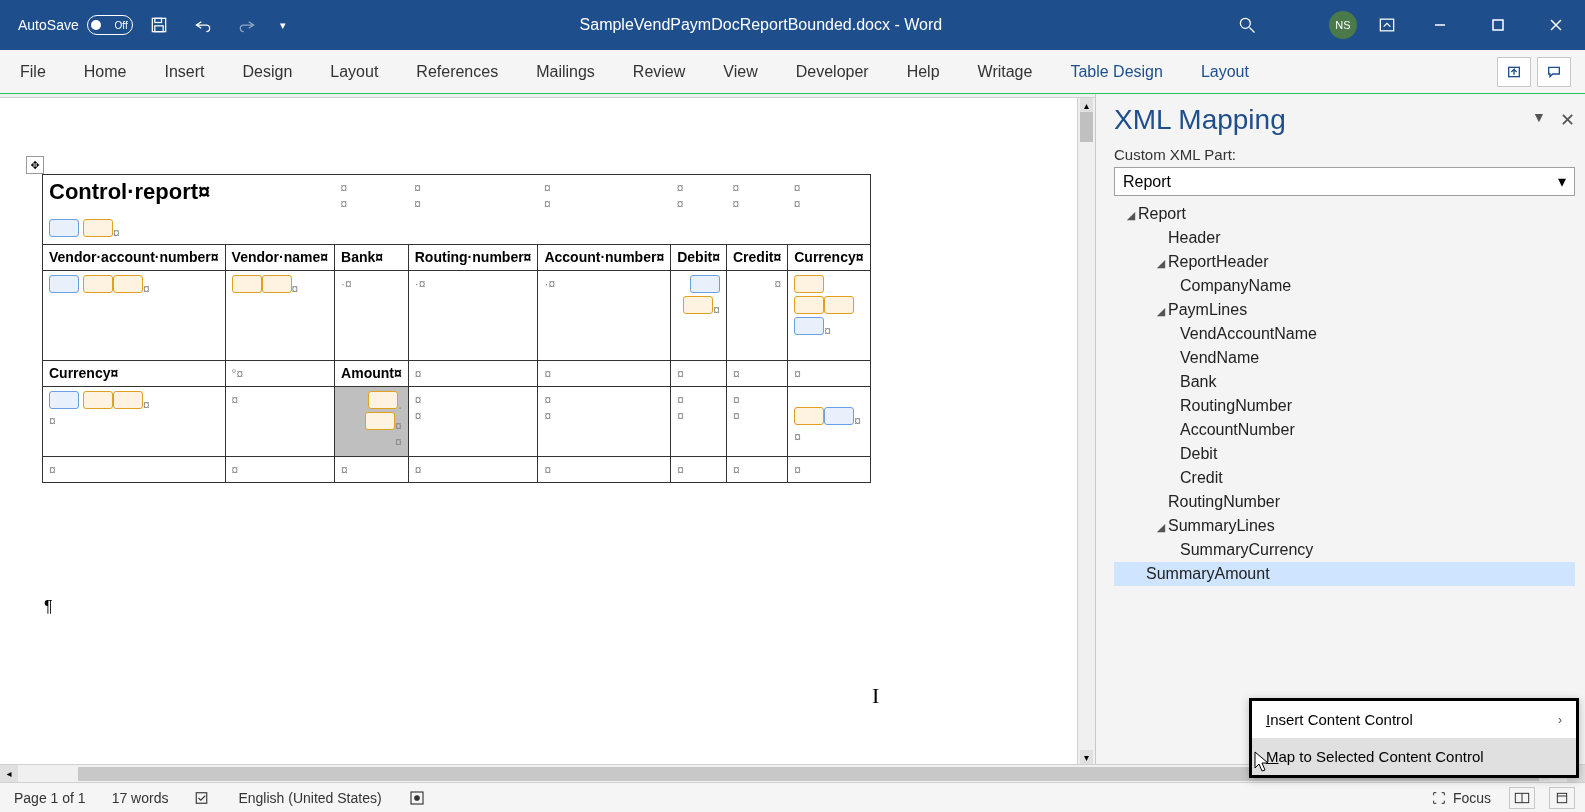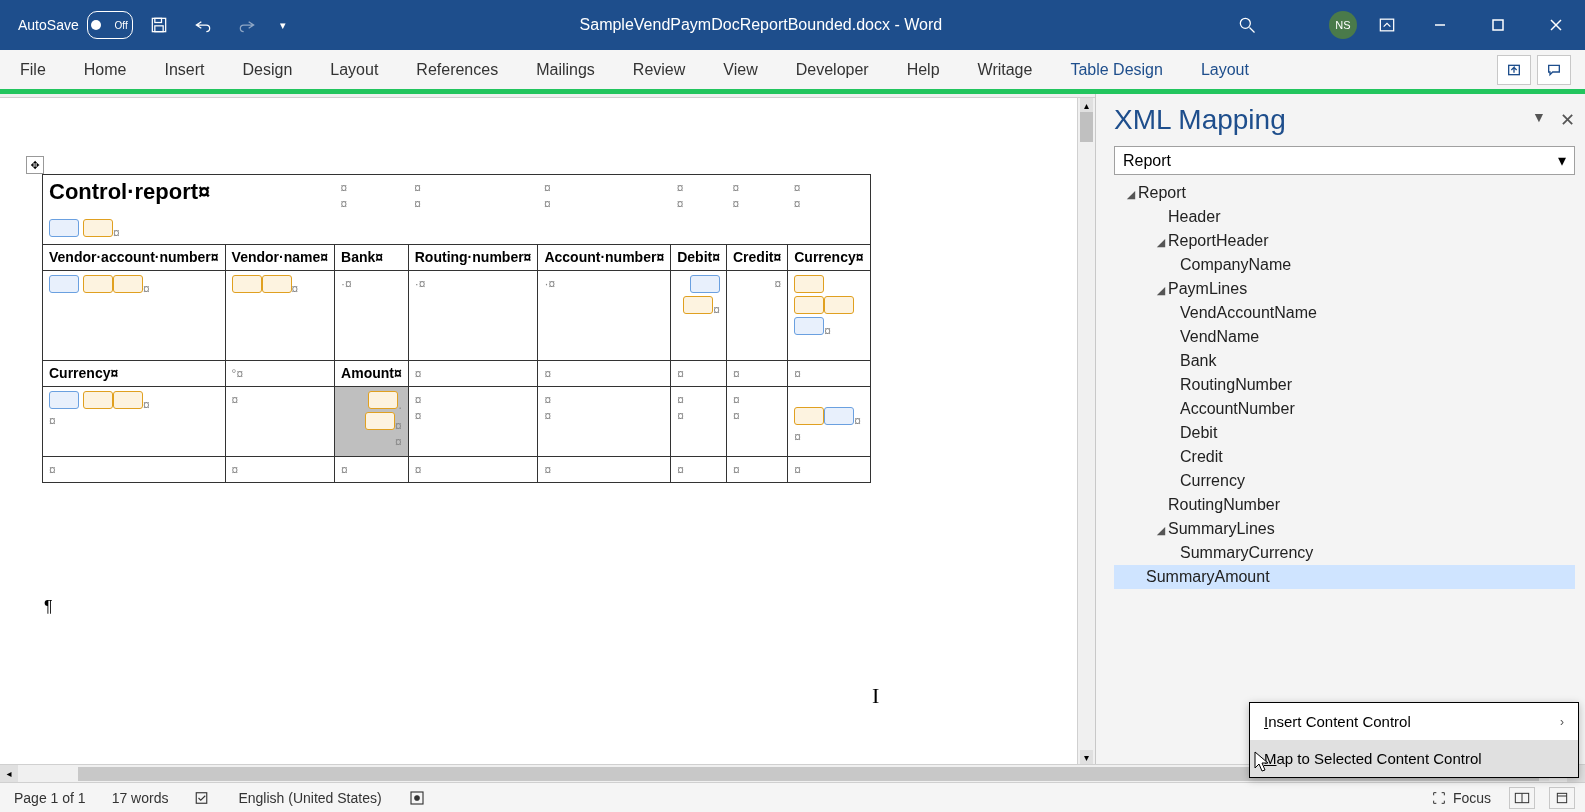--- a/index.html
+++ b/index.html
@@ -1,31 +1,31 @@
 <!DOCTYPE html>
 <html><head>
 <meta charset="utf-8">
 <style>
 * { margin: 0; padding: 0; box-sizing: border-box; font-family: "Segoe UI", Arial, sans-serif; }
 body { width: 1585px; height: 812px; background: #fff; overflow: hidden; position: relative; }
 
 
 .titlebar { height: 50px; background: #1e4e8c; display: flex; align-items: center; color: #fff; font-size: 14px; padding: 0 6px; }
 .autosave-area { display: flex; align-items: center; gap: 8px; padding-left: 12px; }
-.autosave-toggle { width: 46px; height: 28px; border: 1.5px solid #fff; border-radius: 10px; display: flex; align-items: center; justify-content: flex-end; padding-right: 4px; font-size: 10px; position: relative; }
+.autosave-toggle { width: 46px; height: 20px; border: 1.5px solid #fff; border-radius: 10px; display: flex; align-items: center; justify-content: flex-end; padding-right: 4px; font-size: 10px; position: relative; }
 .autosave-toggle::before { content: ""; width: 10px; height: 10px; border-radius: 50%; background: #fff; position: absolute; left: 3px; }
 .tb-icon { width: 36px; height: 36px; display: flex; align-items: center; justify-content: center; cursor: pointer; }
 .tb-icon svg { width: 20px; height: 20px; stroke: #fff; fill: none; stroke-width: 1.5; }
 .title-center { flex: 1; text-align: center; font-size: 16px; }
 .tb-right { display: flex; align-items: center; gap: 12px; }
 .avatar { width: 28px; height: 28px; border-radius: 50%; background: #4a7a4a; display: flex; align-items: center; justify-content: center; font-size: 11px; color: #fff; }
 .win-btn { width: 46px; height: 32px; display: flex; align-items: center; justify-content: center; cursor: pointer; }
 
 
-.ribbon { height: 44px; background: #f5f5f5; border-bottom: 5px solid #22c55e; display: flex; align-items: center; padding: 0 14px; gap: 26px; font-size: 16px; }
+.ribbon { height: 44px; background: #f5f5f5; border-bottom: 1px solid #22c55e; display: flex; align-items: center; padding: 0 14px; gap: 26px; font-size: 16px; }
 .ribbon-tab { padding: 10px 6px; cursor: pointer; color: #333; }
 .ribbon-tab.context { color: #1e4e8c; }
 .ribbon-right { margin-left: auto; display: flex; gap: 6px; }
 .ribbon-iconbtn { width: 34px; height: 30px; border: 1px solid #c8c8c8; display: flex; align-items: center; justify-content: center; background: #fff; }
 
 
 .workspace { display: flex; height: calc(812px - 50px - 44px - 30px); }
 .doc-area { flex: 1; position: relative; background: #fff; display: flex; flex-direction: column; }
 .doc-ruler-h { height: 4px; background: #f0f0f0; border-bottom: 1px solid #d0d0d0; }
 .doc-scroll-wrap { flex: 1; position: relative; overflow: hidden; padding: 10px 20px 10px 8px; }
@@ -56,21 +56,21 @@
 .pane-hicons span { cursor: pointer; font-size: 14px; color: #555; }
 .pane-label { font-size: 15px; color: #333; margin-bottom: 4px; }
 .pane-select { width: 100%; border: 1px solid #a0a0a0; background: #fff; font-size: 16px; padding: 4px 8px; display:flex; justify-content:space-between; align-items:center; margin-bottom: 6px; cursor:pointer; }
 .tree { font-size: 16px; color: #222; overflow-y: auto; flex: 1; position: relative; }
 .tree-node { padding: 3px 0 3px 0; cursor: default; white-space: nowrap; }
 .tree-caret { display: inline-block; width: 14px; text-align: center; font-size: 11px; color: #555; }
 .tree-indent-1 { padding-left: 10px; }
 .tree-indent-2 { padding-left: 40px; }
 .tree-indent-3 { padding-left: 66px; }
 .tree-node.selected { background: #cfe4ff; padding-left: 32px; }
-.context-menu { position: absolute; right: 6px; bottom: 34px; width: 330px; background: #fff; border: 1px solid #000000; box-shadow: 0 2px 8px rgba(0,0,0,0.25); font-size: 15px; z-index: 10; }
+.context-menu { position: absolute; right: 6px; bottom: 34px; width: 330px; background: #fff; border: 3px solid #000000; box-shadow: 0 2px 8px rgba(0,0,0,0.25); font-size: 15px; z-index: 10; }
 .cm-item { padding: 10px 14px; display: flex; align-items: center; justify-content: space-between; cursor: pointer; }
 .cm-item.hover { background: #e0e0e0; }
 .cm-item .chev { font-size: 12px; color: #555; }
 .cm-item .ul { text-decoration: underline; }
 .mouse-cursor { position: absolute; right: 312px; bottom: 38px; z-index: 11; pointer-events:none; }
 
 
 .statusbar { position: absolute; left: 0; right: 0; bottom: 0; height: 30px; background: #f5f5f5; border-top: 1px solid #d0d0d0; display: flex; align-items: center; font-size: 14px; color: #333; padding: 0 10px; gap: 18px; }
 .status-item { display: flex; align-items: center; gap: 6px; padding: 0 4px; cursor:pointer;}
 .status-right { margin-left: auto; display: flex; align-items: center; gap: 14px; }
@@ -264,38 +264,38 @@
   </div>
 
   <div class="pane">
     <div class="pane-header">
       <div class="pane-title">XML Mapping</div>
       <div class="pane-hicons">
         <span>▼</span>
         <span style="font-size:18px;">✕</span>
       </div>
     </div>
+    <div class="pane-label">Custom XML Part:</div>
     <div class="pane-select">
       <span>Report</span>
       <span>▾</span>
     </div>
     <div class="tree">
       <div class="tree-node tree-indent-1"><span class="tree-caret">◢</span><span>Report</span></div>
       <div class="tree-node tree-indent-2"><span class="tree-caret"></span><span>Header</span></div>
       <div class="tree-node tree-indent-2"><span class="tree-caret">◢</span><span>ReportHeader</span></div>
       <div class="tree-node tree-indent-3"><span>CompanyName</span></div>
       <div class="tree-node tree-indent-2"><span class="tree-caret">◢</span><span>PaymLines</span></div>
       <div class="tree-node tree-indent-3"><span>VendAccountName</span></div>
       <div class="tree-node tree-indent-3"><span>VendName</span></div>
       <div class="tree-node tree-indent-3"><span>Bank</span></div>
       <div class="tree-node tree-indent-3"><span>RoutingNumber</span></div>
       <div class="tree-node tree-indent-3"><span>AccountNumber</span></div>
       <div class="tree-node tree-indent-3"><span>Debit</span></div>
       <div class="tree-node tree-indent-3"><span>Credit</span></div>
-      <div class="tree-node tree-indent-3"><span>Currency</span></div>
       <div class="tree-node tree-indent-2"><span class="tree-caret"></span><span>RoutingNumber</span></div>
       <div class="tree-node tree-indent-2"><span class="tree-caret">◢</span><span>SummaryLines</span></div>
       <div class="tree-node tree-indent-3"><span>SummaryCurrency</span></div>
       <div class="tree-node tree-indent-3 selected"><span>SummaryAmount</span></div>
     </div>
 
     <div class="context-menu">
       <div class="cm-item">
         <span><span class="ul">I</span><span>nsert Content Control</span></span>
         <span class="chev">›</span>

